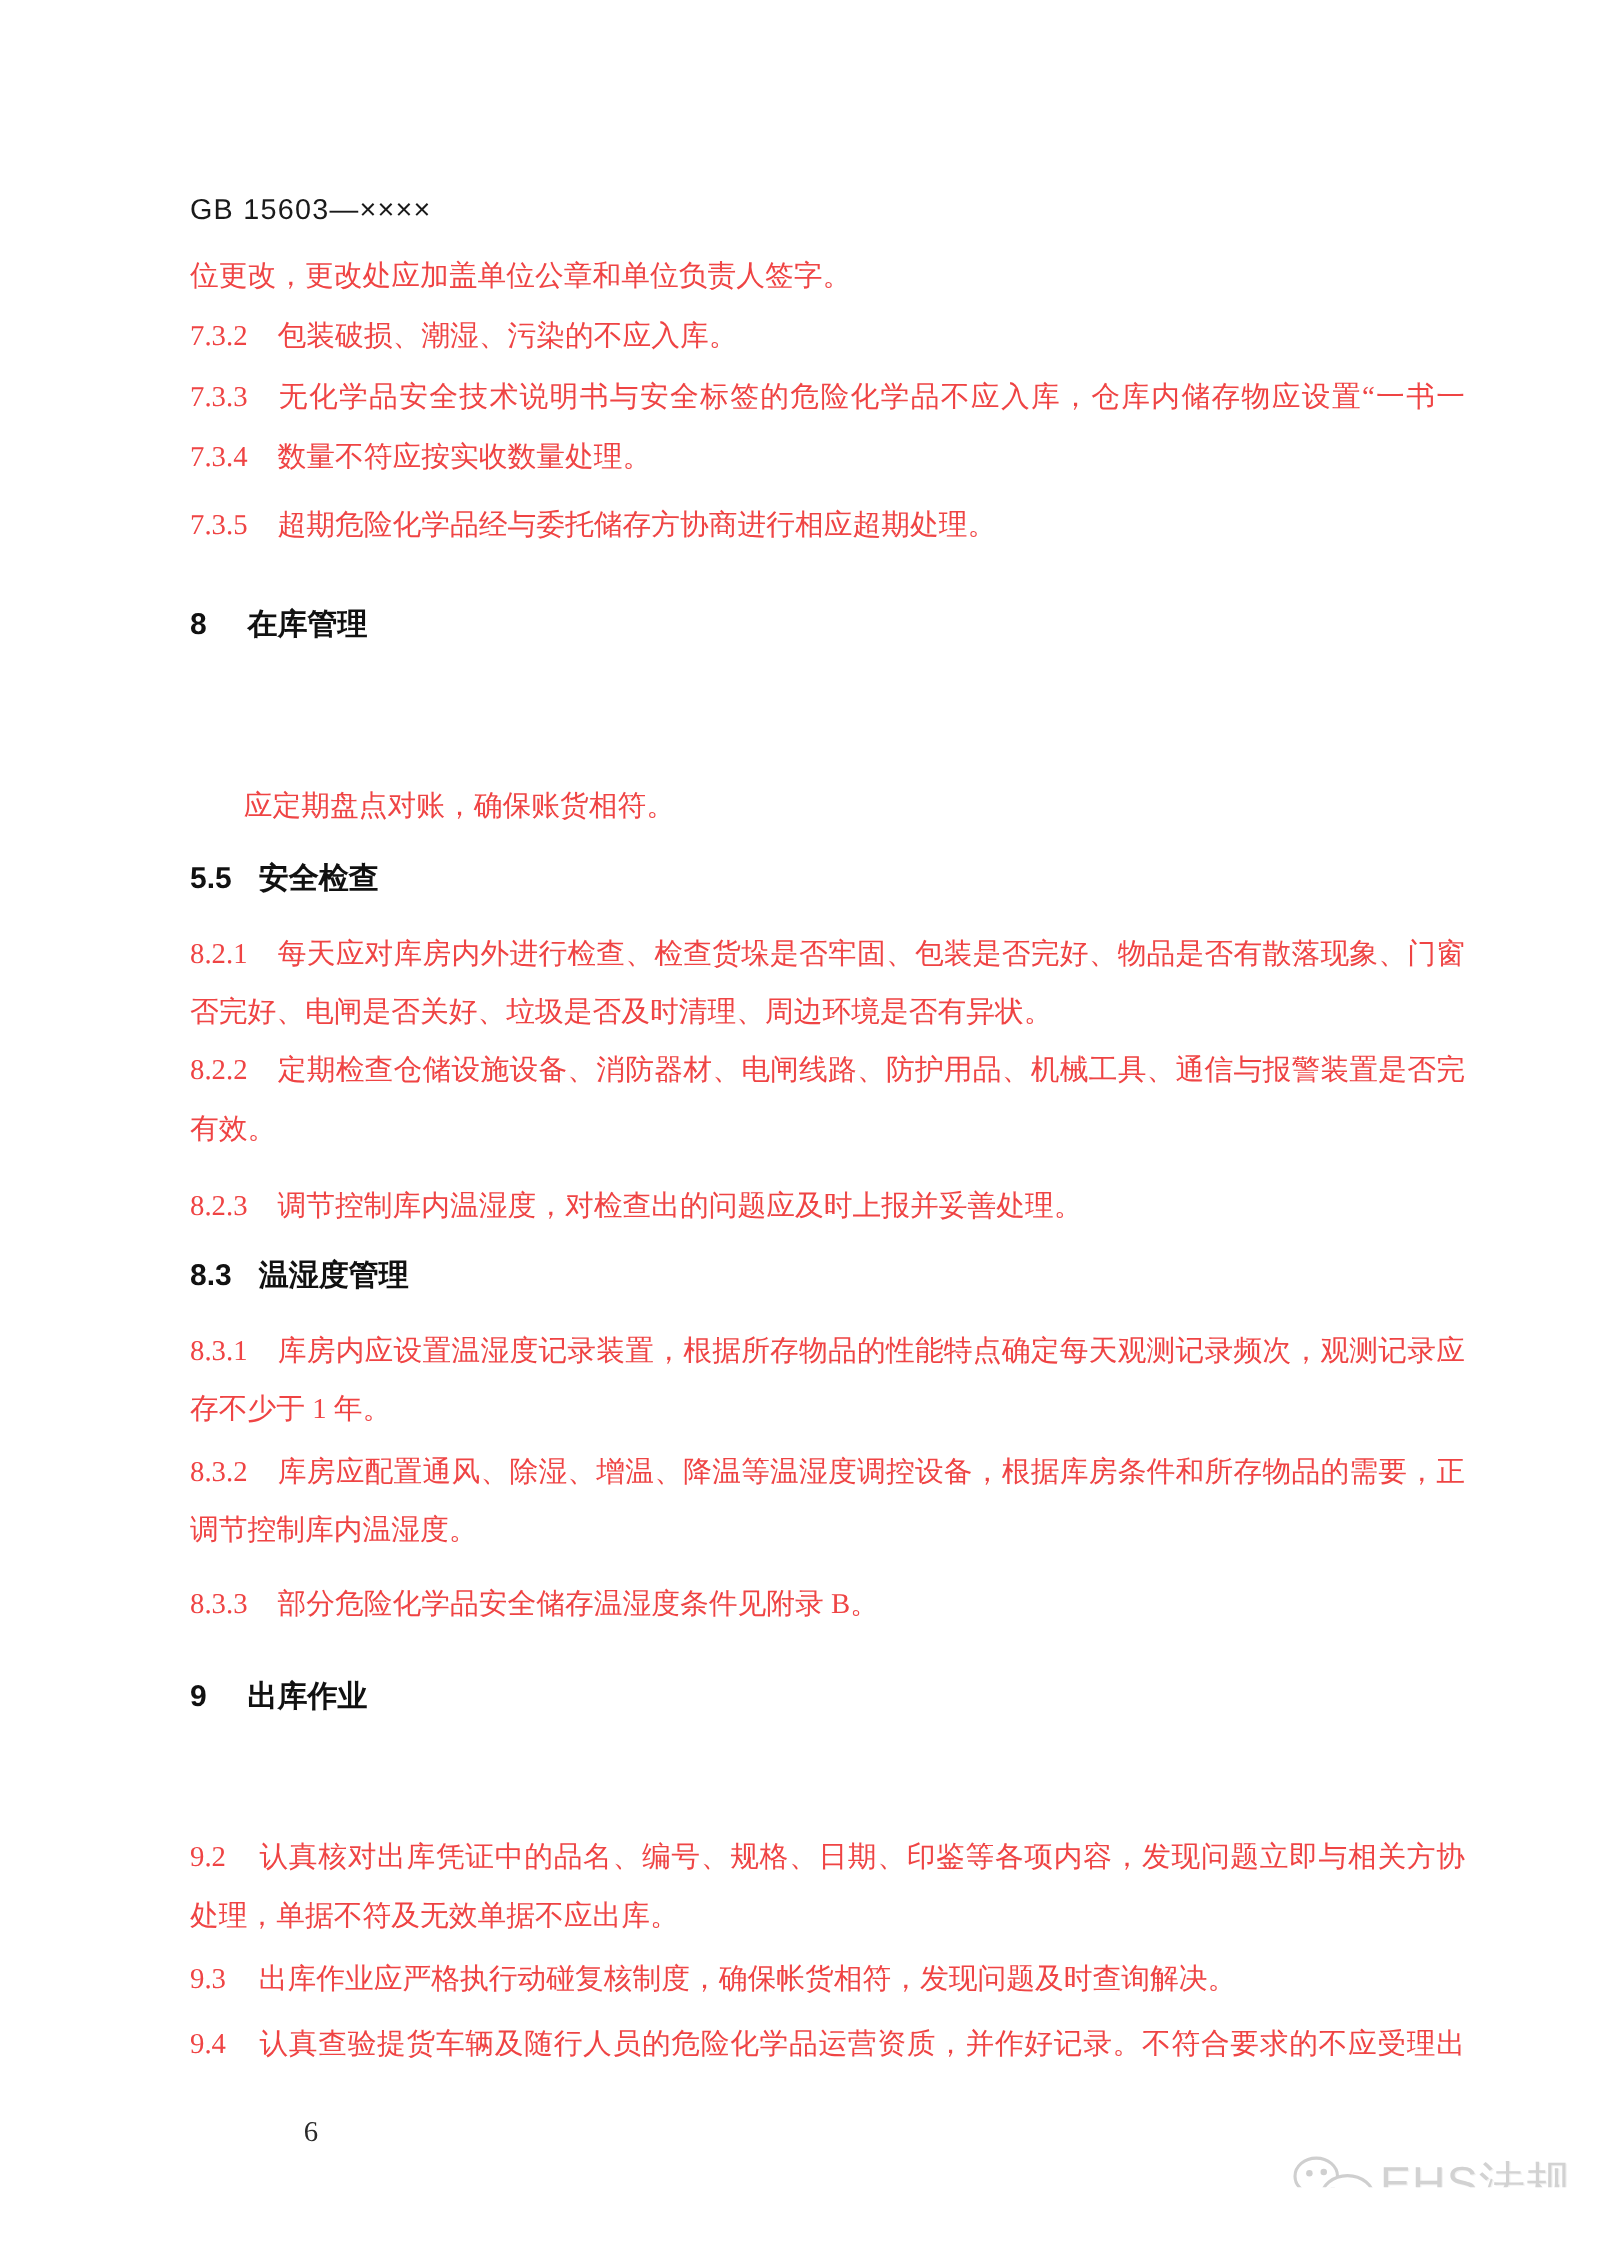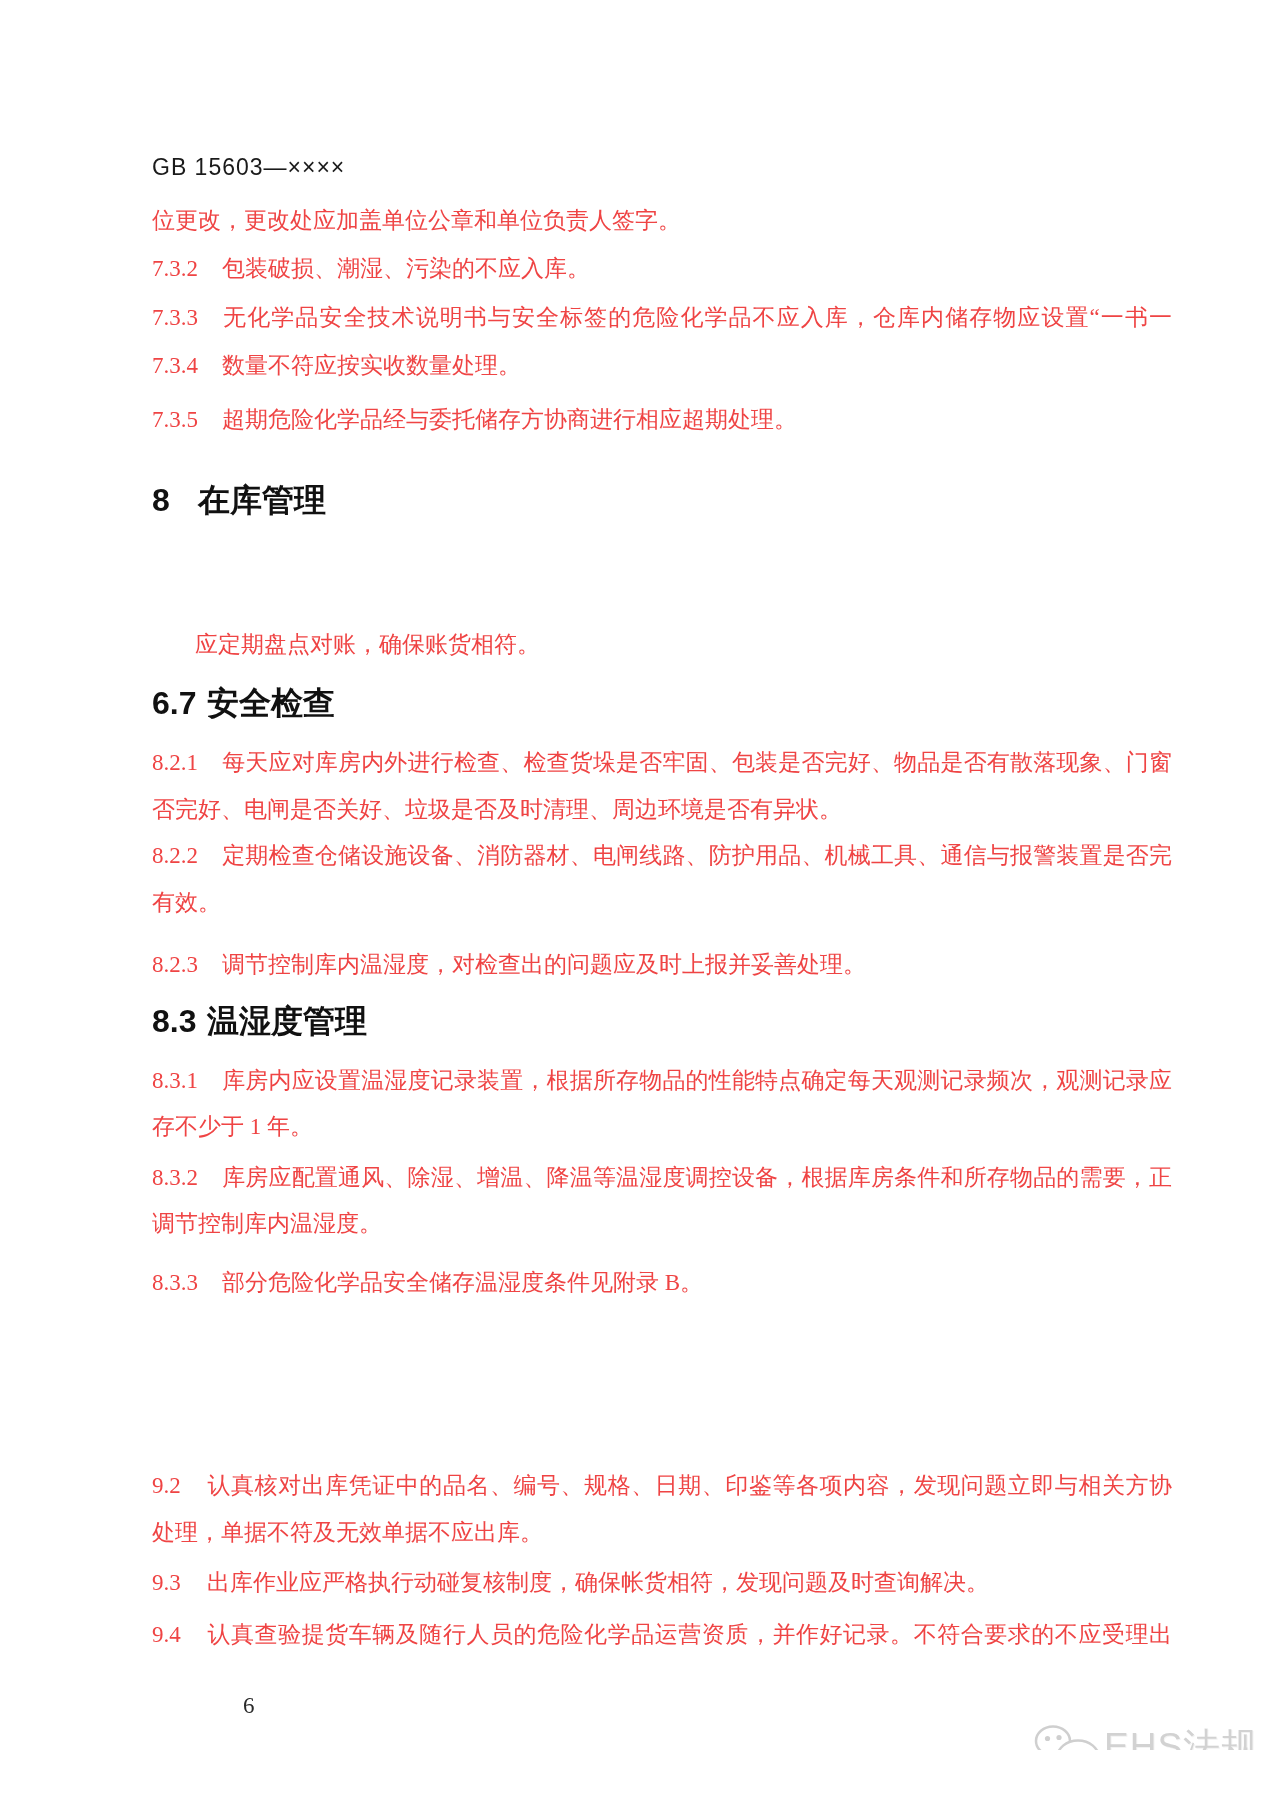--- a/index.html
+++ b/index.html
@@ -23,21 +23,21 @@
   .ln.full {
     white-space: normal;
     text-align: justify;
     text-align-last: justify;
     height: 32px;
     overflow: hidden;
   }
   .ln.h {
     font-family: "Liberation Sans", "DejaVu Sans", sans-serif;
     font-weight: bold;
-    font-size: 32px;
+    font-size: 24px;
     color: #111111;
   }
   .ln.ind { left: 195px; width: 977px; }
   .hdr {
     font-family: "Liberation Sans", "DejaVu Sans", sans-serif;
     font-size: 23px;
     letter-spacing: 1px;
     color: #1a1a1a;
   }
   .num { display: inline-block; }
@@ -84,40 +84,41 @@
 
   <div class="ln" style="top:351px"><span class="num n3">7.3.4</span><span>数量不符应按实收数量处理。</span></div>
 
   <div class="ln" style="top:405px"><span class="num n3">7.3.5</span><span>超期危险化学品经与委托储存方协商进行相应超期处理。</span></div>
 
   <div class="ln h" style="top:485px"><span class="num n1">8</span><span>在库管理</span></div>
 
 
   <div class="ln ind" style="top:630px"><span>应定期盘点对账，确保账货相符。</span></div>
 
-  <div class="ln h" style="top:688px"><span class="num n2">6.7</span><span>安全检查</span></div>
+  <div class="ln h" style="top:688px"><span class="num n2">5.5</span><span>安全检查</span></div>
 
   <div class="ln full" style="top:748px"><span class="num n3">8.2.1</span><span>每天应对库房内外进行检查、检查货垛是否牢固、包装是否完好、物品是否有散落现象、门窗是</span></div>
   <div class="ln" style="top:795px"><span>否完好、电闸是否关好、垃圾是否及时清理、周边环境是否有异状。</span></div>
 
   <div class="ln full" style="top:841px"><span class="num n3">8.2.2</span><span>定期检查仓储设施设备、消防器材、电闸线路、防护用品、机械工具、通信与报警装置是否完好</span></div>
   <div class="ln" style="top:888px"><span>有效。</span></div>
 
   <div class="ln" style="top:950px"><span class="num n3">8.2.3</span><span>调节控制库内温湿度，对检查出的问题应及时上报并妥善处理。</span></div>
 
   <div class="ln h" style="top:1006px"><span class="num n2">8.3</span><span>温湿度管理</span></div>
 
   <div class="ln full" style="top:1066px"><span class="num n3">8.3.1</span><span>库房内应设置温湿度记录装置，根据所存物品的性能特点确定每天观测记录频次，观测记录应保</span></div>
   <div class="ln" style="top:1112px"><span>存不少于 1 年。</span></div>
 
   <div class="ln full" style="top:1163px"><span class="num n3">8.3.2</span><span>库房应配置通风、除湿、增温、降温等温湿度调控设备，根据库房条件和所存物品的需要，正确</span></div>
   <div class="ln" style="top:1209px"><span>调节控制库内温湿度。</span></div>
 
   <div class="ln" style="top:1268px"><span class="num n3">8.3.3</span><span>部分危险化学品安全储存温湿度条件见附录 B。</span></div>
 
+  <div class="ln h" style="top:1343px"><span class="num n1">9</span><span>出库作业</span></div>
 
 
   <div class="ln full" style="top:1471px"><span class="num n2">9.2</span><span>认真核对出库凭证中的品名、编号、规格、日期、印鉴等各项内容，发现问题立即与相关方协调</span></div>
   <div class="ln" style="top:1518px"><span>处理，单据不符及无效单据不应出库。</span></div>
 
   <div class="ln" style="top:1568px"><span class="num n2">9.3</span><span>出库作业应严格执行动碰复核制度，确保帐货相符，发现问题及时查询解决。</span></div>
 
   <div class="ln full" style="top:1620px"><span class="num n2">9.4</span><span>认真查验提货车辆及随行人员的危险化学品运营资质，并作好记录。不符合要求的不应受理出库</span></div>
 
   <div class="pageno">6</div>

